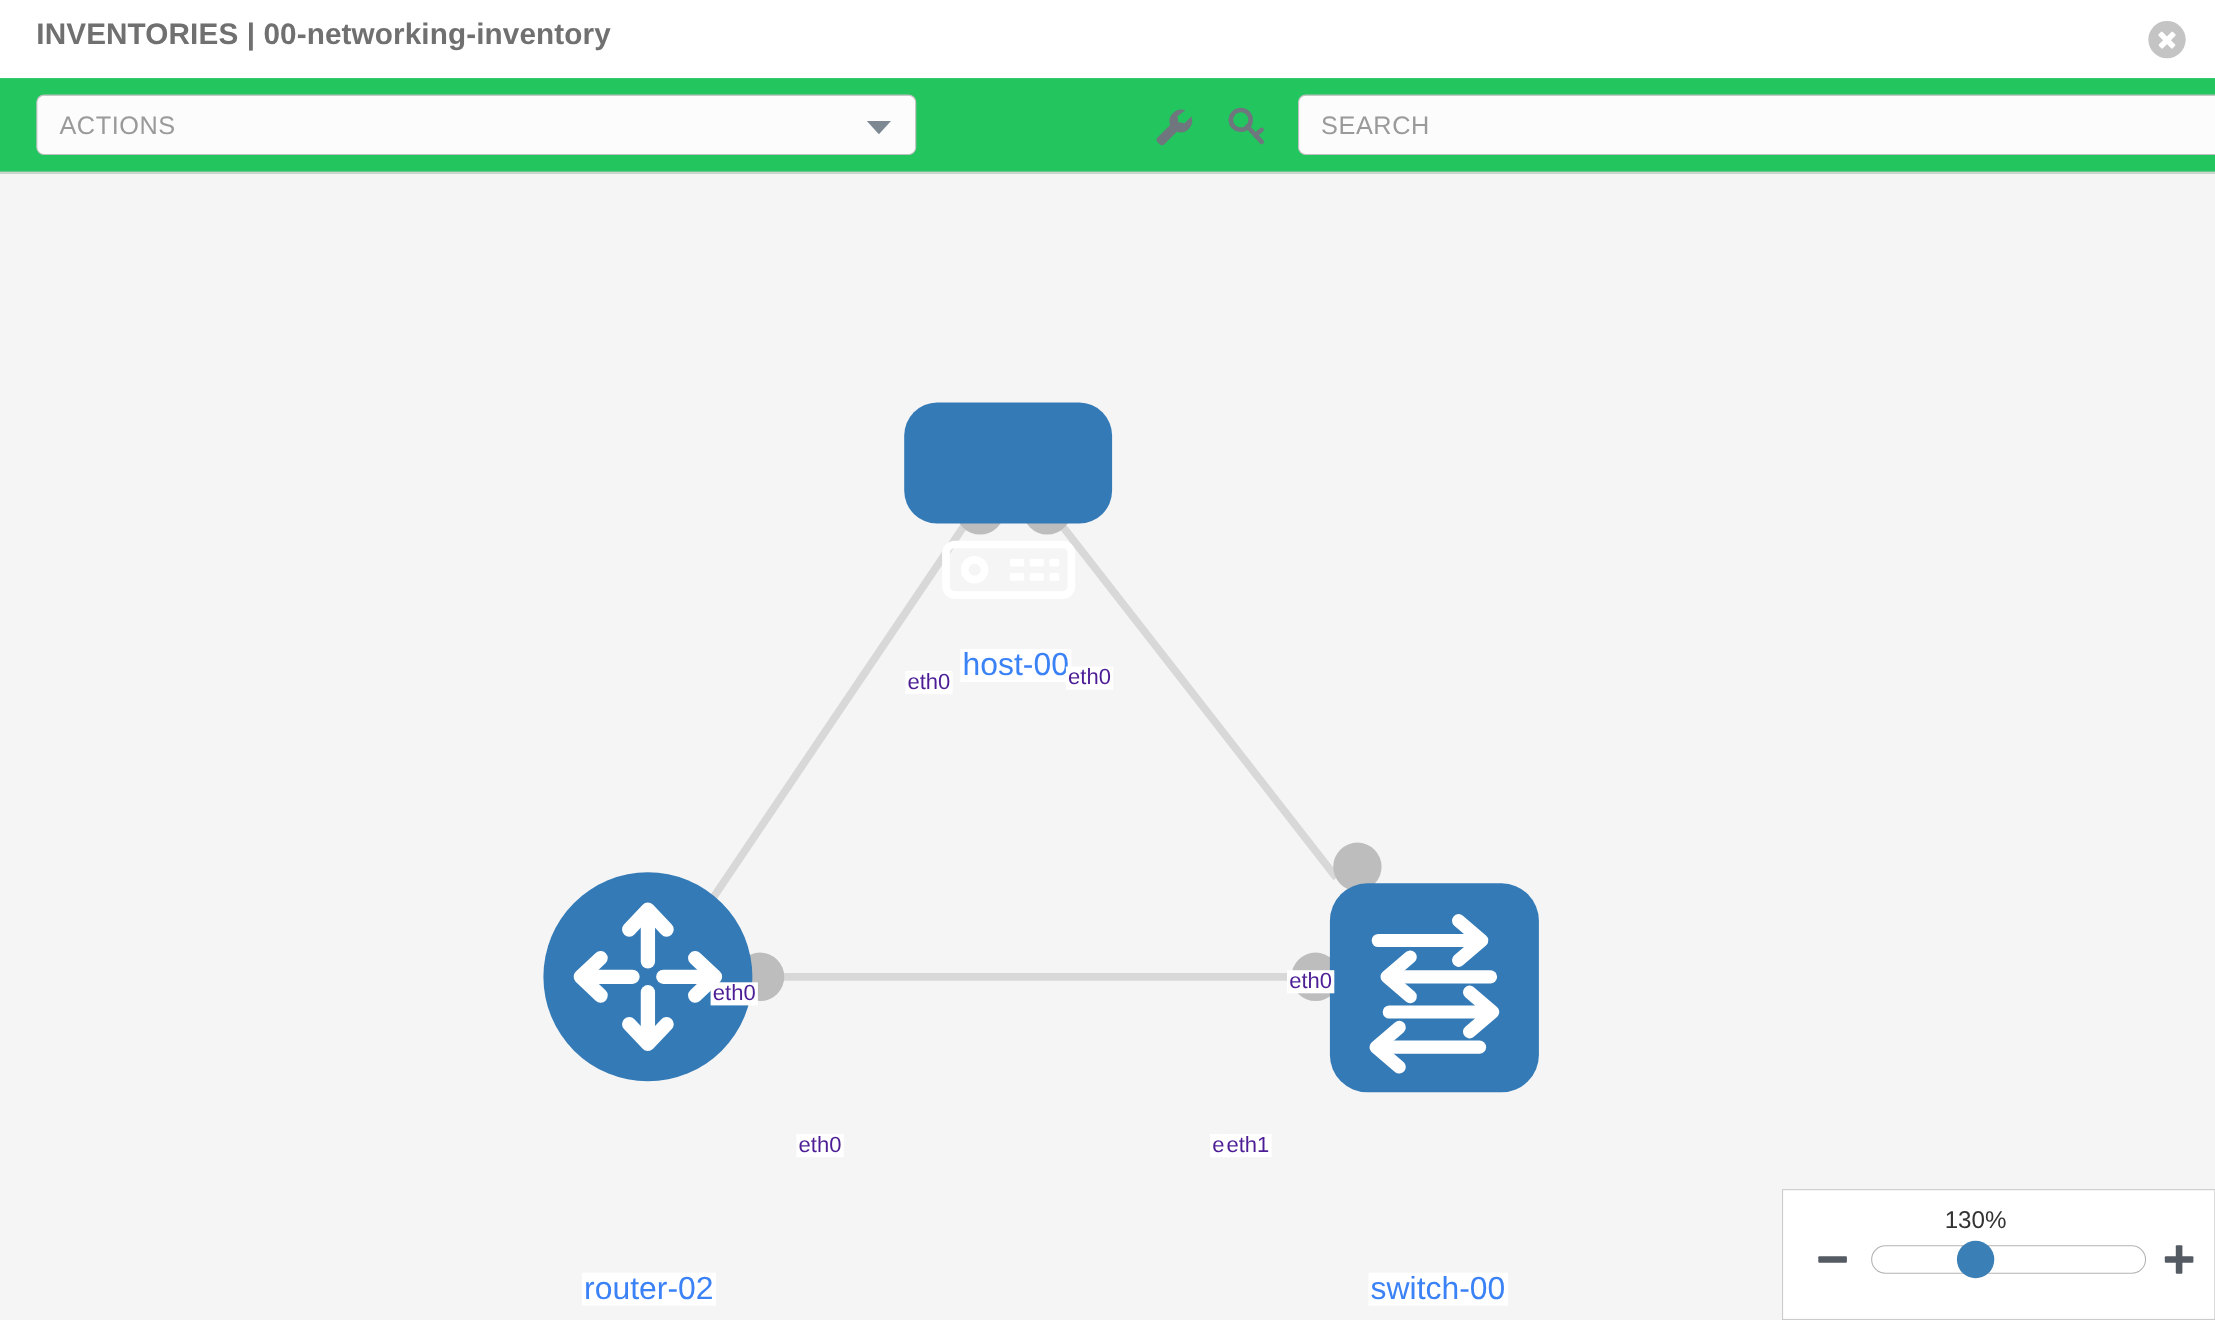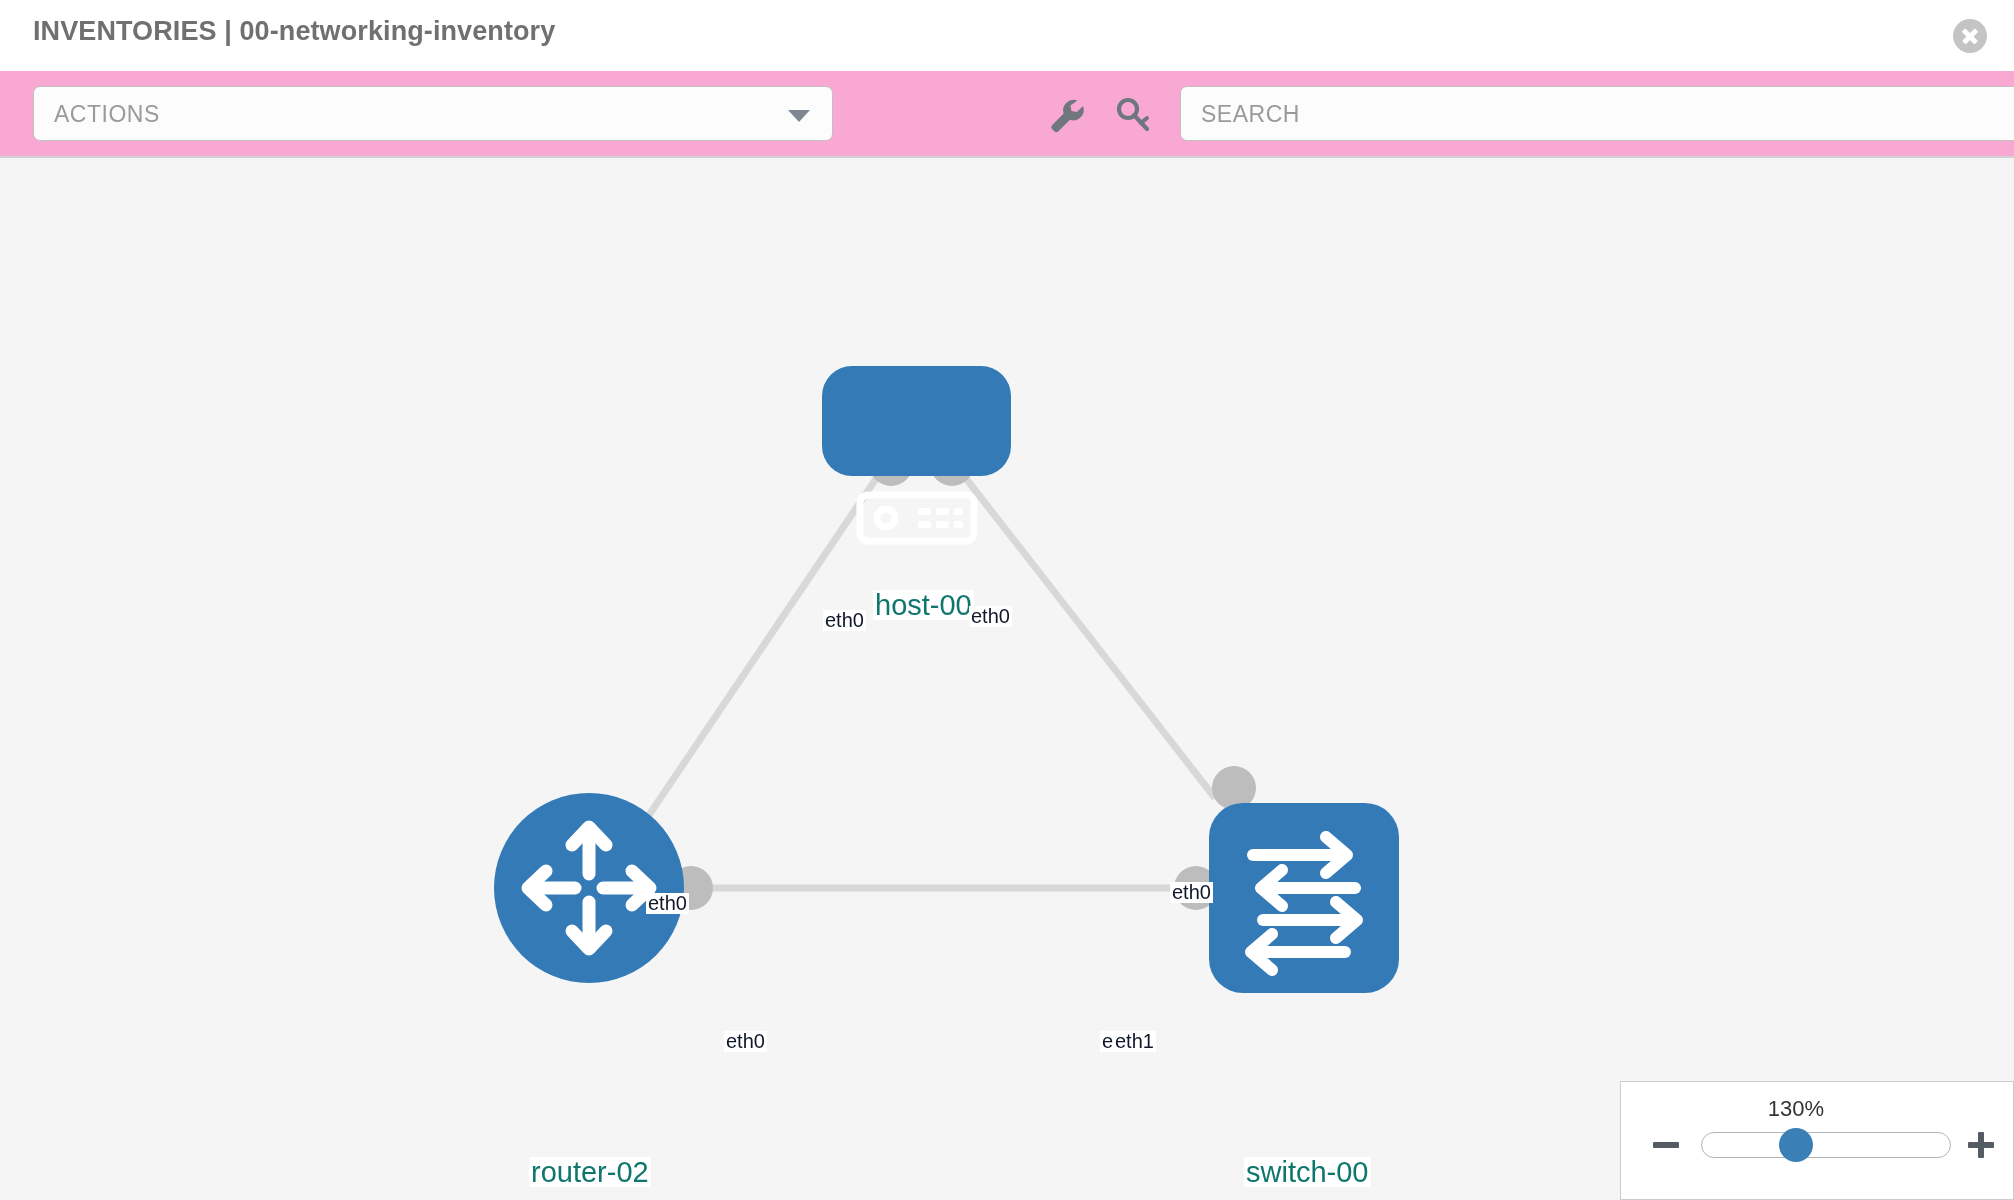--- a/index.html
+++ b/index.html
@@ -58,21 +58,21 @@
   }
   .close-btn::before { transform: rotate(45deg); }
   .close-btn::after  { transform: rotate(-45deg); }
 
   
   .toolbar {
     position: absolute;
     left: 0; top: 71px;
     width: 2014px;
     height: 87px;
-    background: #f9a8d4;
+    background: #22c55e;
     border-bottom: 2px solid #d2d2d2;
     box-sizing: border-box;
   }
   .actions-select {
     position: absolute;
     left: 33px;
     top: 15px;
     width: 800px;
     height: 55px;
     background: #fcfcfc;
@@ -142,30 +142,30 @@
   }
   .topology-svg {
     position: absolute;
     left: 0; top: 0;
   }
 
   
   .node-label {
     position: absolute;
     font-size: 29px;
-    color: #0f766e;
+    color: #3b82f6;
     background: #ffffff;
     white-space: nowrap;
     padding: 0 2px;
     line-height: 1.05;
   }
   .iface-label {
     position: absolute;
     font-size: 20px;
-    color: #0f172a;
+    color: #4c1d95;
     background: #ffffff;
     white-space: nowrap;
     padding: 0 2px;
     line-height: 1.05;
   }
 
   
   .zoom-panel {
     position: absolute;
     left: 1620px;

